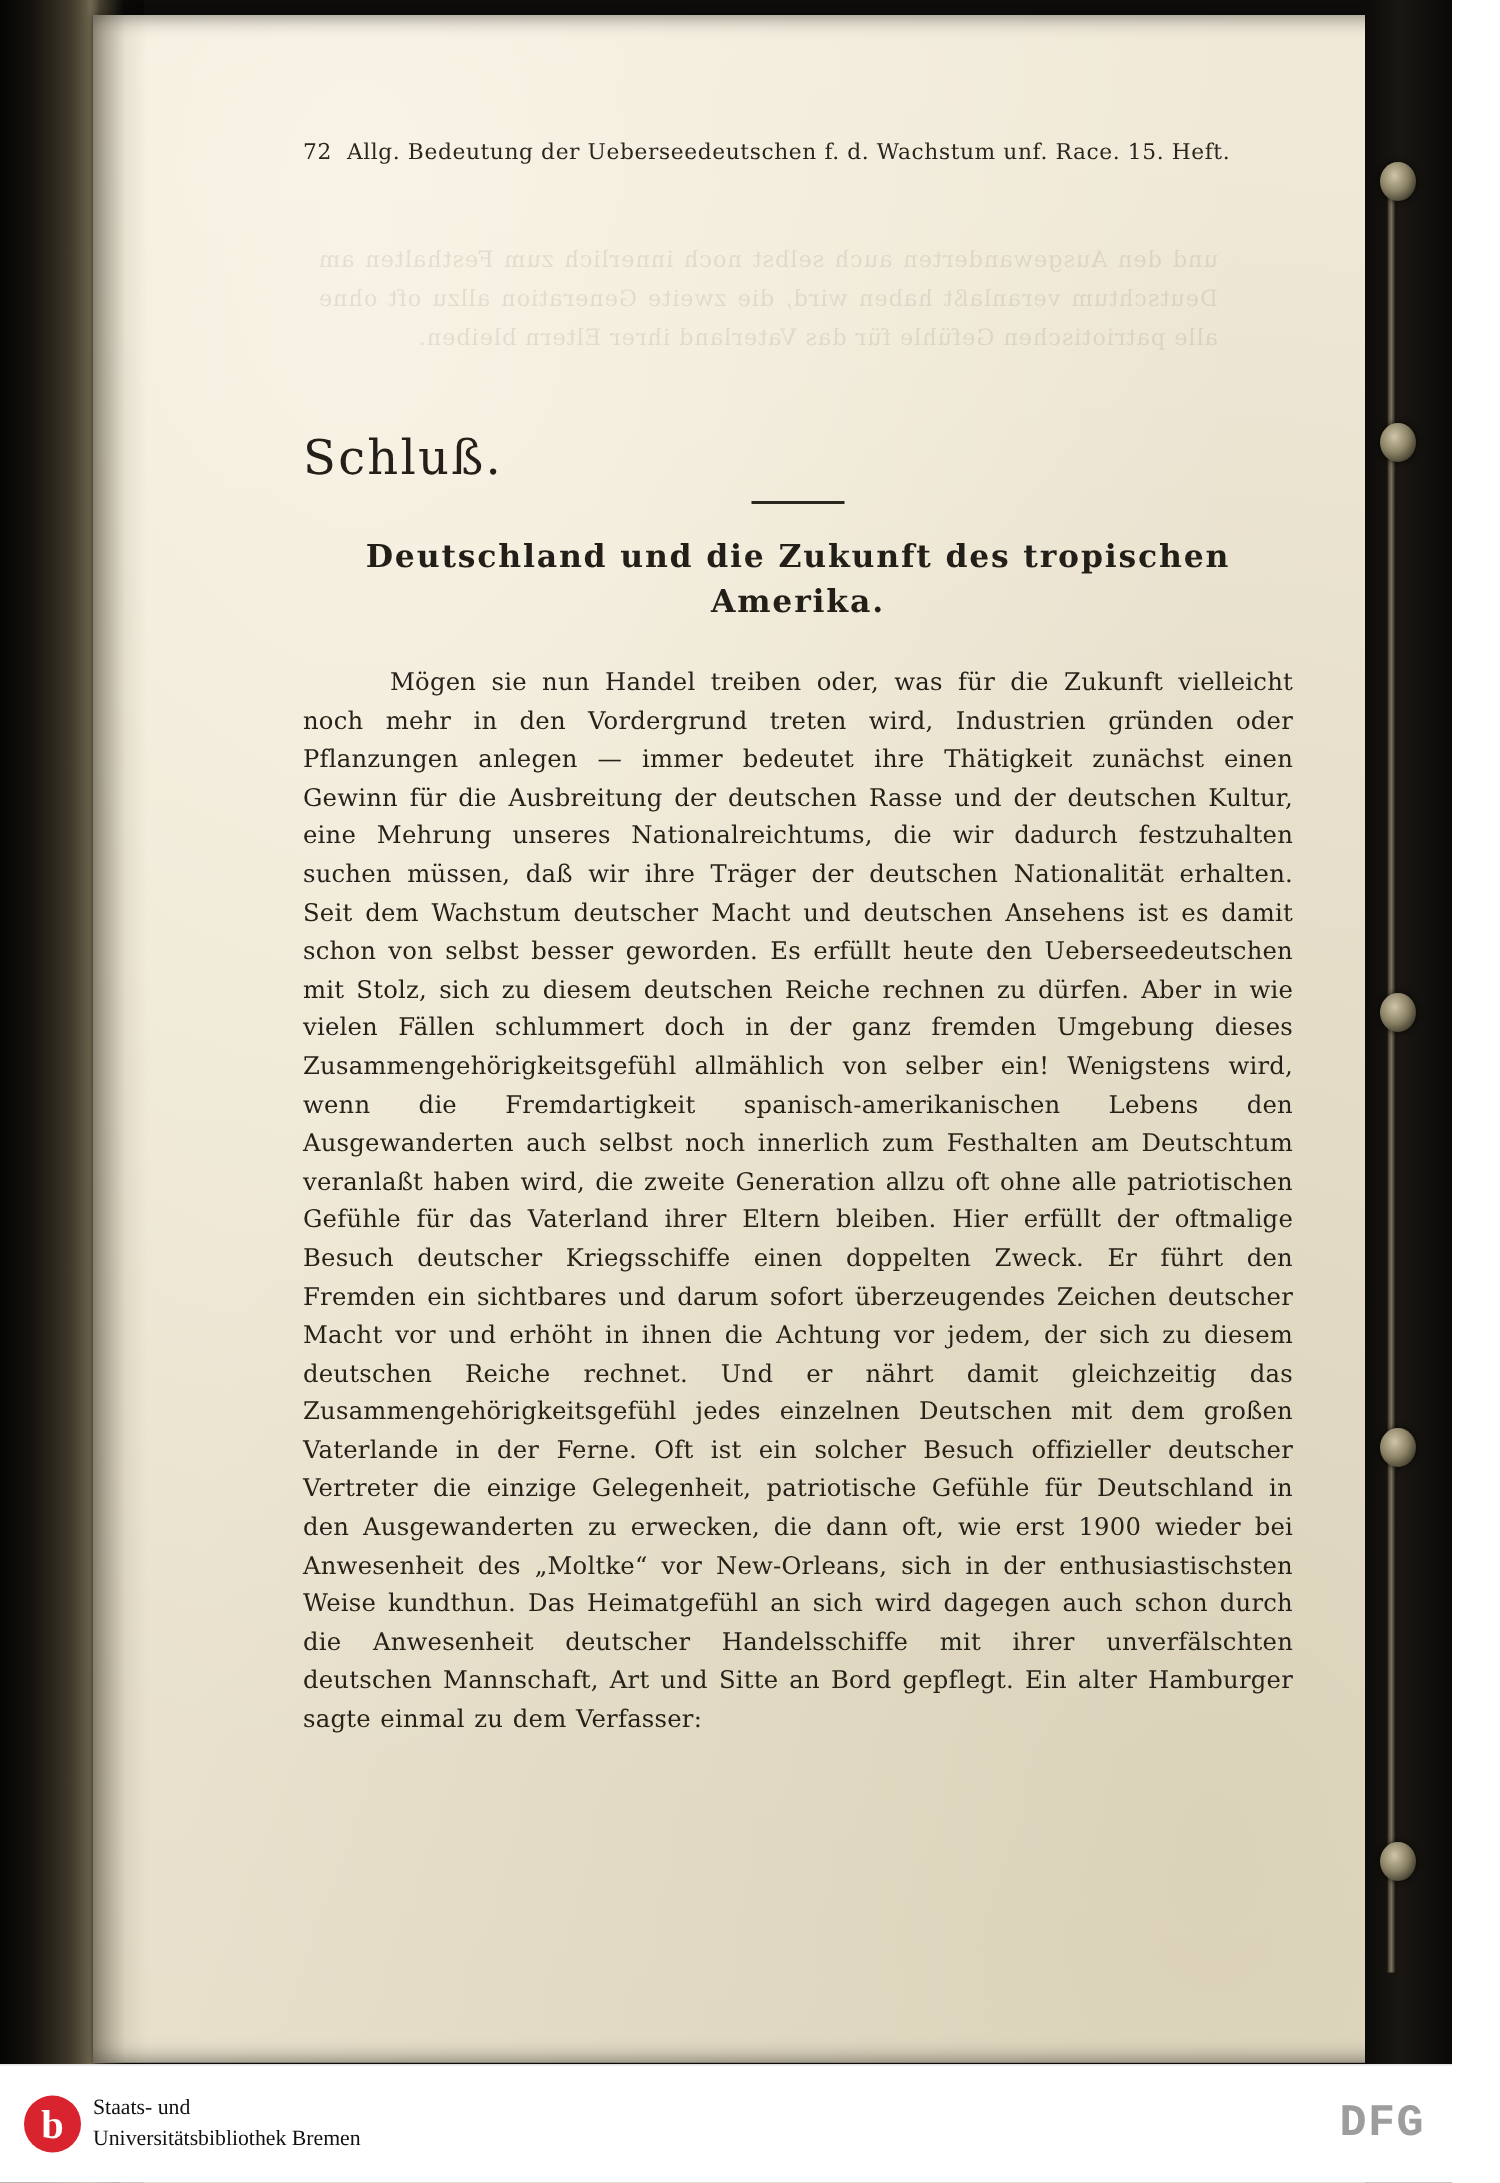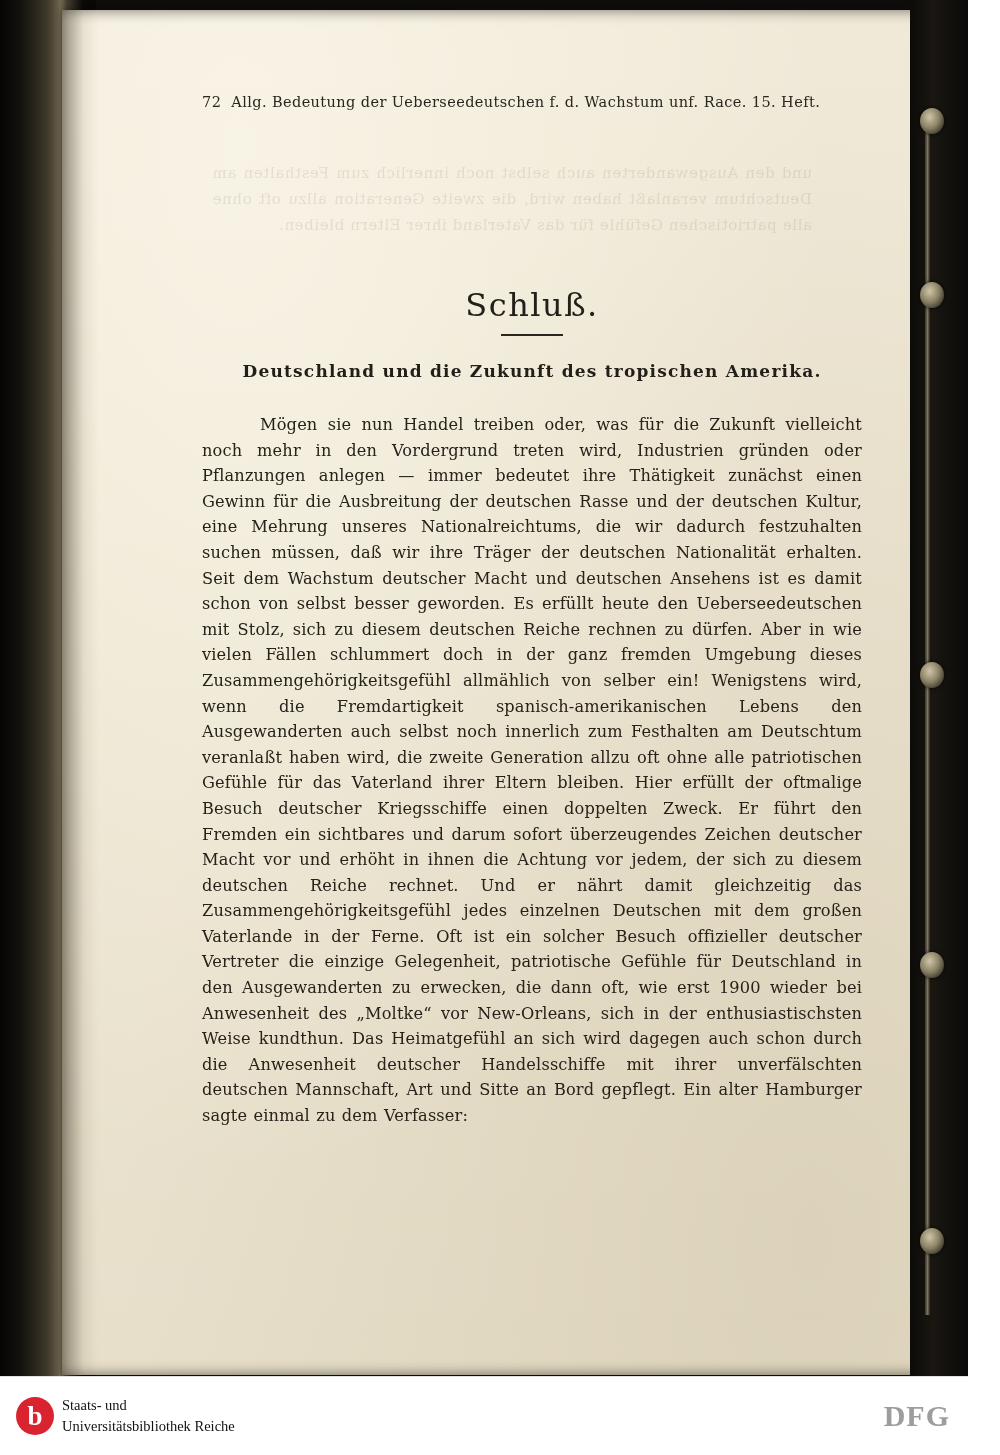--- a/index.html
+++ b/index.html
@@ -133,38 +133,37 @@
     font-family: "DejaVu Serif", serif;
     font-size: 14.5px;
     letter-spacing: 0.4px;
     white-space: nowrap;
     color: #2a261e;
     margin-bottom: 176px;
   }
   .running-head .folio { margin-right: 10px; }
 
   .section-title {
-    text-align: center;
     font-family: "DejaVu Serif", serif;
     font-size: 32px;
     letter-spacing: 1.5px;
     color: #23201a;
     margin-bottom: 6px;
   }
   .rule {
     width: 62px;
     height: 2px;
     background: #2a271f;
     margin: 10px auto 20px auto;
   }
   .sub-title {
     text-align: center;
     font-family: "DejaVu Serif", serif;
     font-weight: bold;
-    font-size: 17px;
+    font-size: 21px;
     letter-spacing: 1.2px;
     line-height: 30px;
     color: #221f19;
     margin-bottom: 26px;
   }
   p.body {
     font-family: "DejaVu Serif", serif;
     font-size: 16.2px;
     line-height: 25.6px;
     text-align: justify;
@@ -206,21 +205,21 @@
     top: 18px;
     font-family: Liberation Serif, serif;
     font-size: 14.5px;
     line-height: 21px;
     color: #111111;
   }
   .dfg {
     position: absolute;
     right: 18px;
     top: 22px;
-    font-family: Liberation Serif, serif;
+    font-family: Liberation Mono, monospace;
     font-weight: bold;
     font-size: 30px;
     letter-spacing: 1px;
     color: #9d9d9d;
   }
 </style>
 </head>
 <body>
 
 <div id="page">
@@ -253,18 +252,18 @@
     <div class="hole" style="top:282px;"></div>
     <div class="hole" style="top:662px;"></div>
     <div class="hole" style="top:952px;"></div>
     <div class="hole" style="top:1228px;"></div>
   </div>
 
   <div class="footer">
     <div class="logo-b">b</div>
     <div class="lib-name">
       <div>Staats- und</div>
-      <div>Universitätsbibliothek Reiche</div>
+      <div>Universitätsbibliothek Bremen</div>
     </div>
     <div class="dfg">DFG</div>
   </div>
 
 </div>
 
 </body></html>

